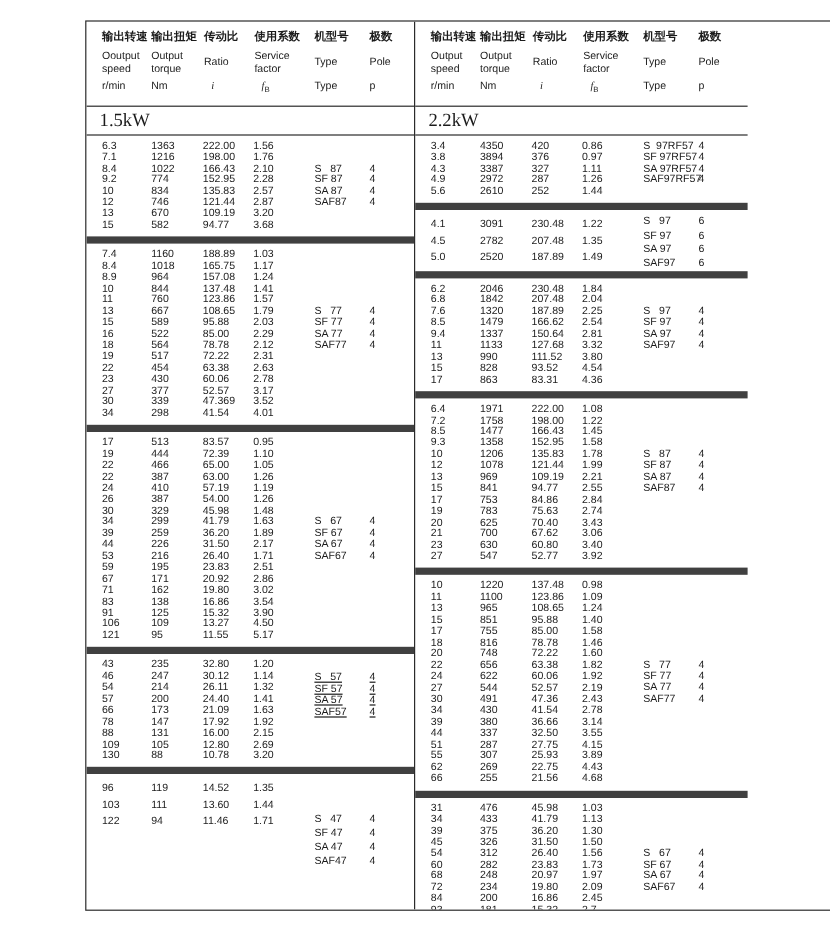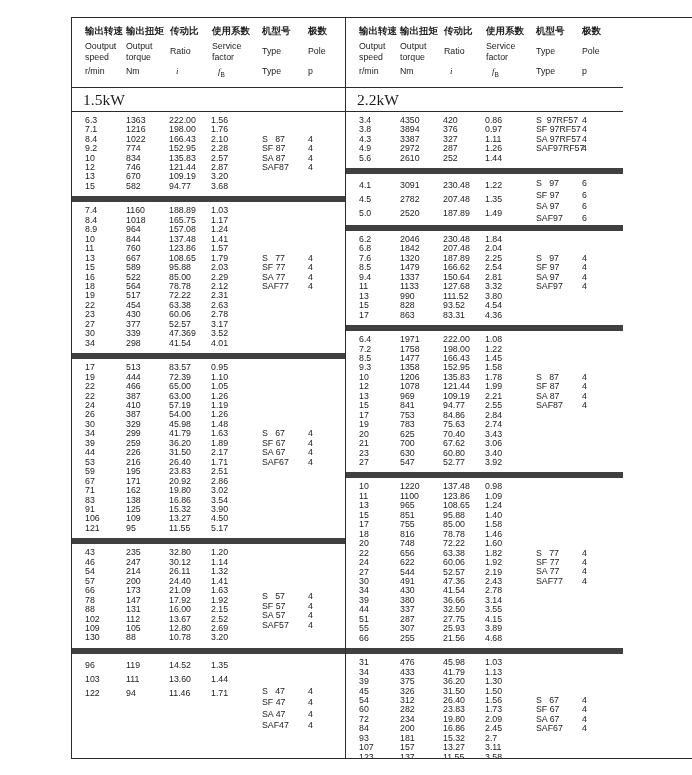--- a/index.html
+++ b/index.html
@@ -399,39 +399,33 @@
               <span>17.92</span>
               <span>1.92</span>
             </div>
             <div class="nrow">
               <span>88</span>
               <span>131</span>
               <span>16.00</span>
               <span>2.15</span>
             </div>
             <div class="nrow">
-              <span>102</span>
-              <span>112</span>
-              <span>13.67</span>
-              <span>2.52</span>
-            </div>
-            <div class="nrow">
               <span>109</span>
               <span>105</span>
               <span>12.80</span>
               <span>2.69</span>
             </div>
             <div class="nrow">
               <span>130</span>
               <span>88</span>
               <span>10.78</span>
               <span>3.20</span>
             </div>
           </div>
-          <div class="types" style="top: 48px;">
+          <div class="types" style="top: 15px; text-decoration: underline;">
             <div class="trow"><span>S   57</span><span>4</span></div>
             <div class="trow"><span>SF 57</span><span>4</span></div>
             <div class="trow"><span>SA 57</span><span>4</span></div>
             <div class="trow"><span>SAF57</span><span>4</span></div>
           </div>
         </div>
         <div class="block sparse">
           <div class="rows">
             <div class="nrow">
               <span>96</span>
@@ -809,20 +803,26 @@
               <span>27.75</span>
               <span>4.15</span>
             </div>
             <div class="nrow">
               <span>55</span>
               <span>307</span>
               <span>25.93</span>
               <span>3.89</span>
             </div>
             <div class="nrow">
+              <span>62</span>
+              <span>269</span>
+              <span>22.75</span>
+              <span>4.43</span>
+            </div>
+            <div class="nrow">
               <span>66</span>
               <span>255</span>
               <span>21.56</span>
               <span>4.68</span>
             </div>
           </div>
           <div class="types" style="top: 70.15px;">
             <div class="trow"><span>S   77</span><span>4</span></div>
             <div class="trow"><span>SF 77</span><span>4</span></div>
             <div class="trow"><span>SA 77</span><span>4</span></div>
@@ -859,20 +859,26 @@
               <span>54</span>
               <span>312</span>
               <span>26.40</span>
               <span>1.56</span>
             </div>
             <div class="nrow">
               <span>60</span>
               <span>282</span>
               <span>23.83</span>
               <span>1.73</span>
+            </div>
+            <div class="nrow">
+              <span>68</span>
+              <span>248</span>
+              <span>20.97</span>
+              <span>1.97</span>
             </div>
             <div class="nrow">
               <span>72</span>
               <span>234</span>
               <span>19.80</span>
               <span>2.09</span>
             </div>
             <div class="nrow">
               <span>84</span>
               <span>200</span>

